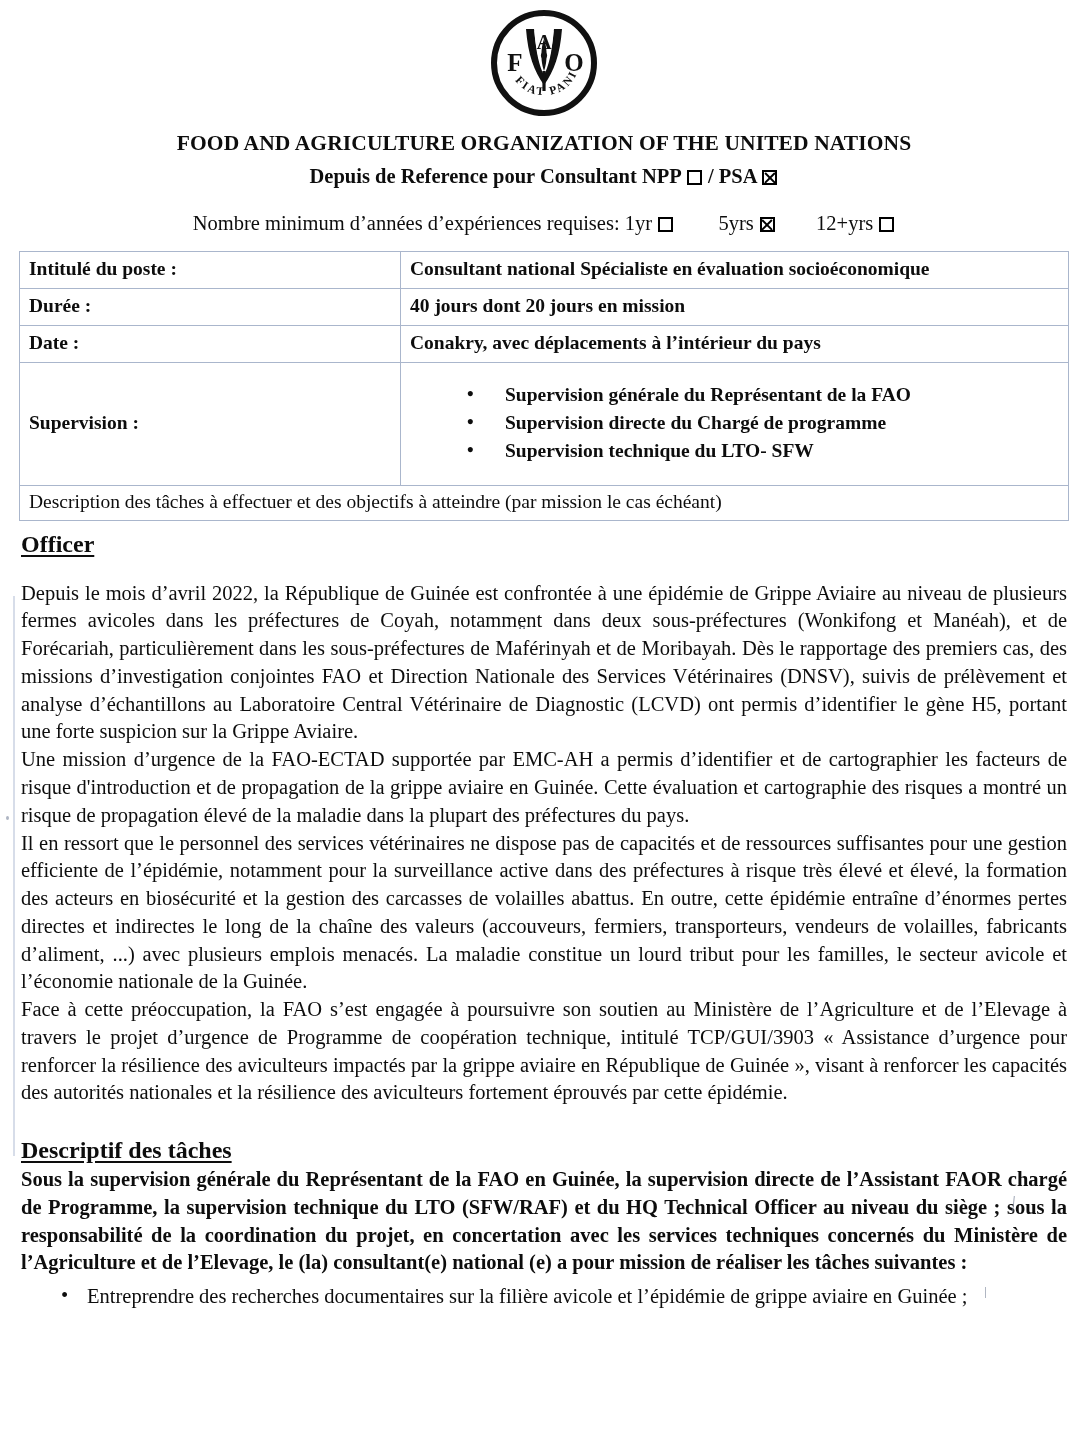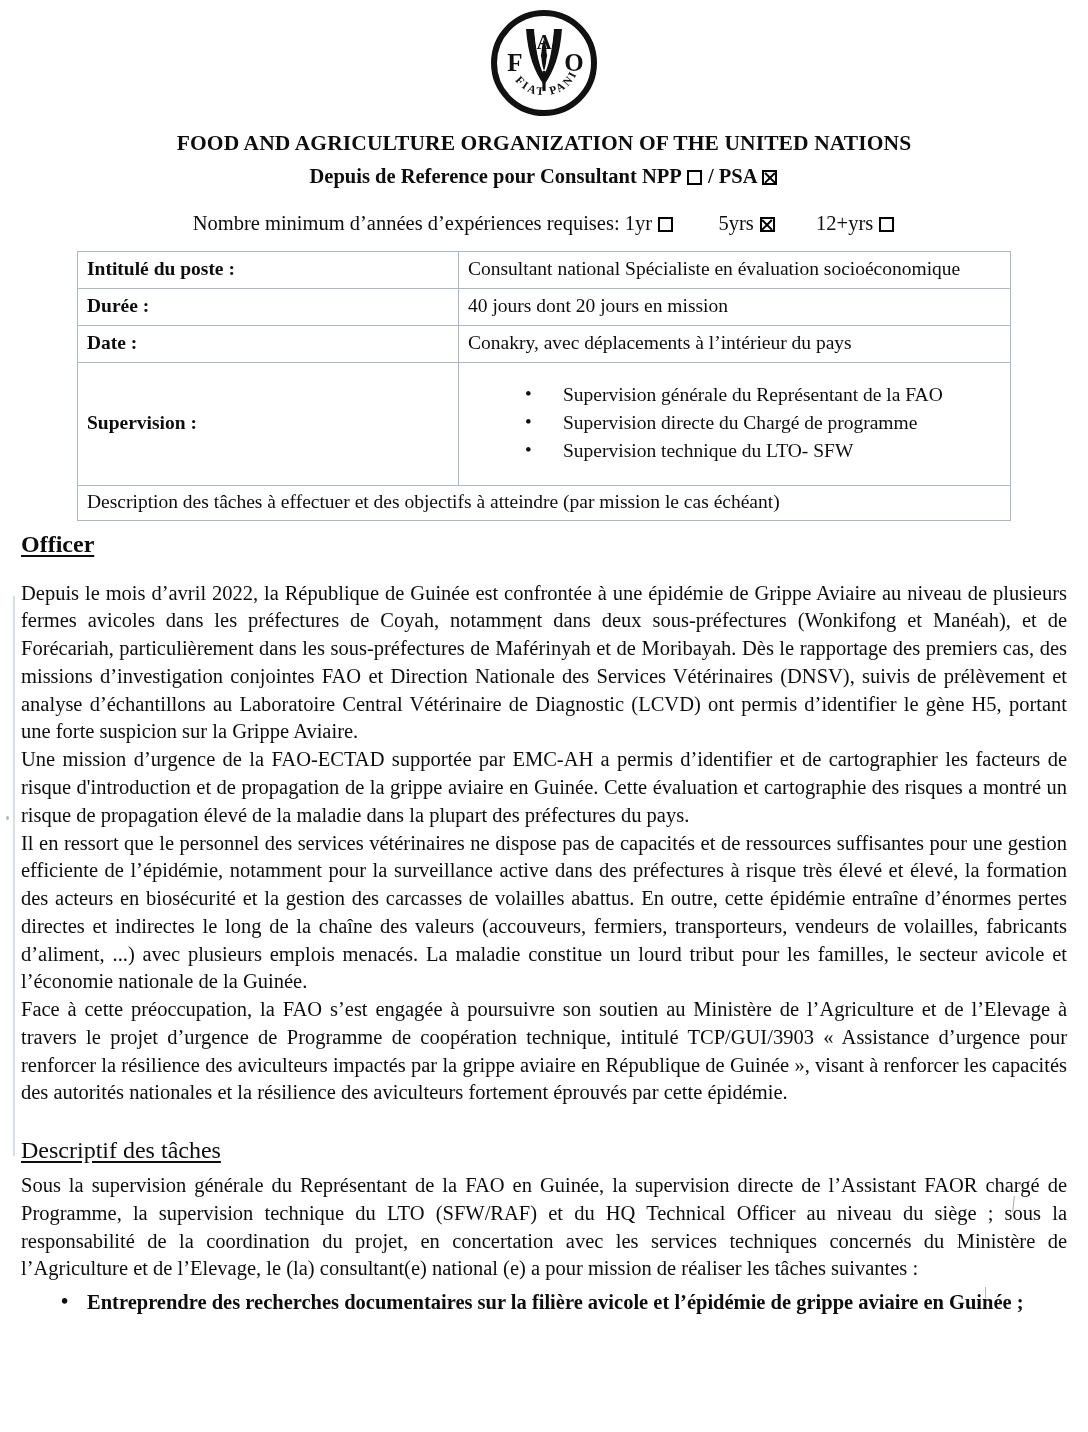--- a/index.html
+++ b/index.html
@@ -94,37 +94,37 @@
     position: absolute;
     left: 50%; top: 50%;
     width: 14px; height: 2.2px;
     background: #000;
   }
   .cbox.checked::before { transform: translate(-50%,-50%) rotate(45deg); }
   .cbox.checked::after  { transform: translate(-50%,-50%) rotate(-45deg); }
 
   
   .info-table {
-    width: 934px;
+    width: 1050px;
     margin: 16px auto 0 auto;
     border-collapse: collapse;
     table-layout: fixed;
   }
   .info-table td {
     border: 1.5px solid #aab6cc;
     padding: 5px 9px 6px 9px;
     vertical-align: middle;
     font-size: 19.5px;
     line-height: 1.28;
   }
   .info-table td.label {
     width: 381px;
     font-weight: bold;
   }
-  .info-table td.value { font-weight: normal; }
+  .info-table td.value { font-weight: bold; }
   .info-table td.value.tall { padding-top: 9px; padding-bottom: 9px; }
 
   .sup-list {
     margin: 13px;
     padding: 0 0 0 44px;
     list-style: none;
   }
   .sup-list li {
     position: relative;
     font-size: 19.5px;
@@ -170,46 +170,45 @@
     font-size: 20.5px;
     line-height: 1.355;
     text-align: justify;
     text-justify: inter-word;
     margin: 0;
     hyphens: none;
   }
   p.first-par { margin-top: 22px; }
 
   .tasks-head {
-    font-weight: normal;
+    font-weight: bold;
     font-size: 24px;
     text-decoration: underline;
     text-underline-offset: 3px;
     display: inline-block;
     margin: 30px 0 0 0;
   }
   p.tasks-par {
     font-size: 20.5px;
     line-height: 1.355;
     text-align: justify;
-    margin: 8px 0 0 0;
-    font-weight: 400;
+    margin: 2px 0 0 0;
+    font-weight: 700;
   }
 
   .task-list {
     margin: 6px 0 0 0;
     padding: 0 0 0 40px;
     list-style: none;
   }
   .task-list li {
     position: relative;
     font-size: 20.5px;
     line-height: 1.35;
     padding-left: 26px;
-    font-weight: bold;
   }
   .task-list li::before {
     content: "\2022";
     position: absolute;
     left: 0; top: -1px;
   }
 </style>
 </head>
 <body>
 

